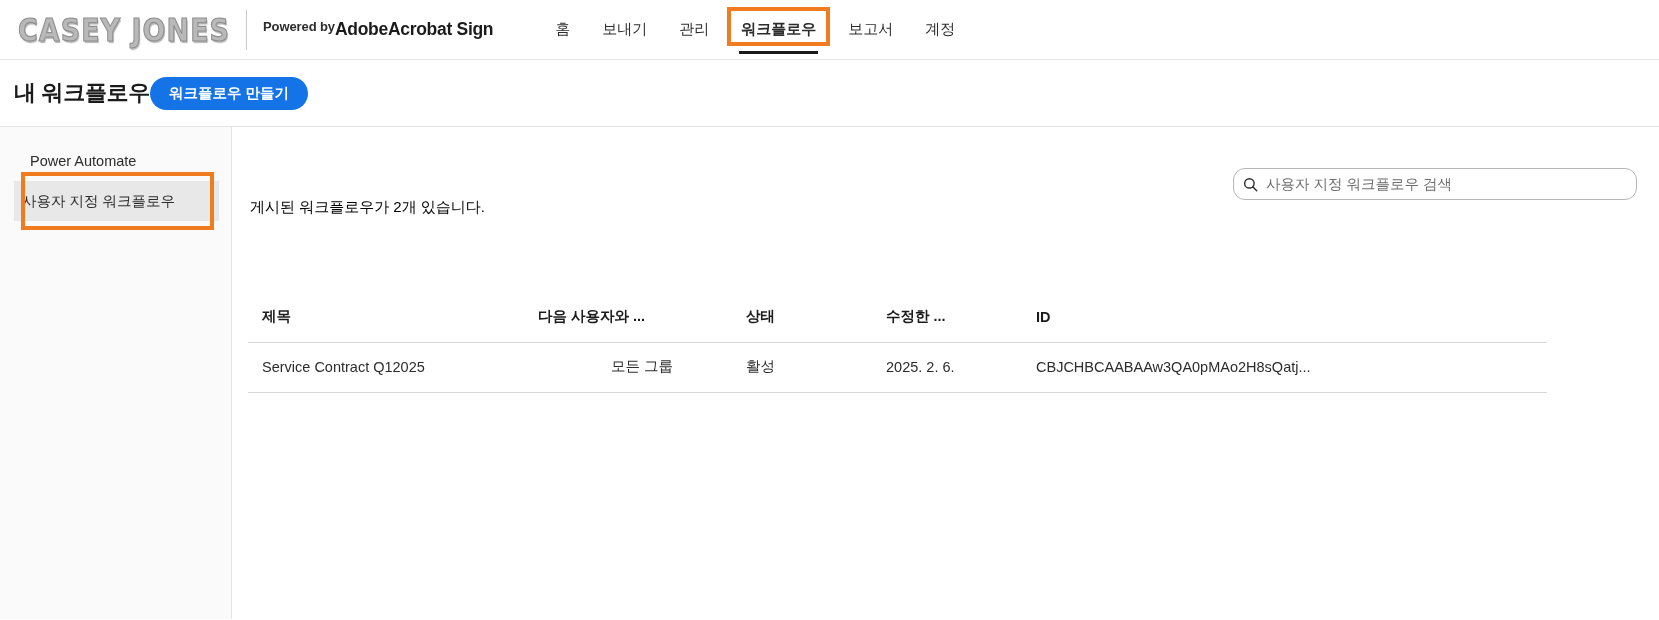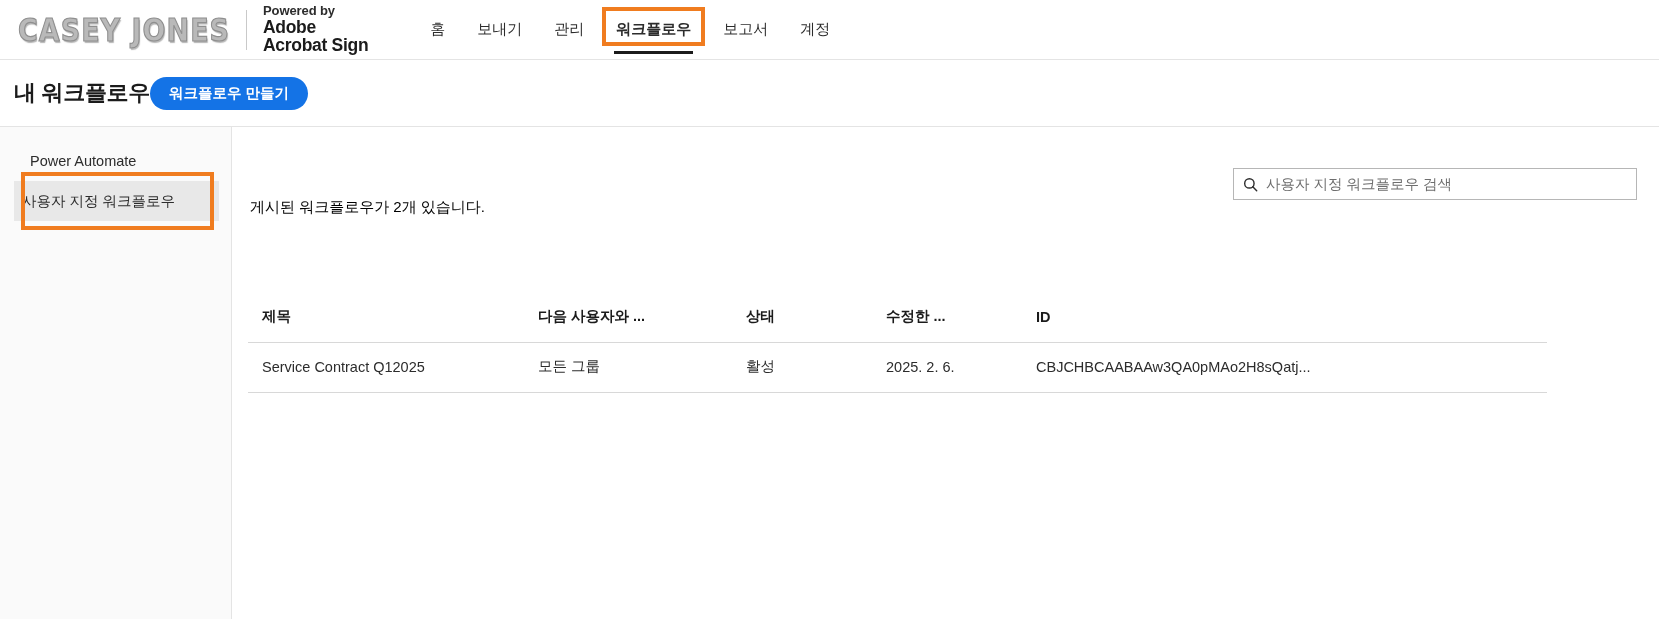--- a/index.html
+++ b/index.html
@@ -45,21 +45,21 @@
   .brand-divider {
     width: 1px;
     height: 40px;
     background: #c9c9c9;
     margin-left: 18px;
     margin-right: 16px;
   }
 
   .powered-block {
     display: flex;
-    flex-direction: column;
+    flex-direction: row;
     justify-content: center;
     line-height: 1.06;
   }
   .powered-by {
     font-size: 13px;
     font-weight: bold;
     color: #2c2c2c;
     letter-spacing: -0.1px;
   }
   .adobe-name {
@@ -195,21 +195,21 @@
   .published-count {
     font-size: 15px;
     color: #000000;
     padding-left: 2px;
     margin-top: 47px;
   }
   .searchbox {
     width: 404px;
     height: 32px;
     border: 1px solid #b6b6b6;
-    border-radius: 0;
+    border-radius: 12px;
     display: flex;
     align-items: center;
     padding: 0 9px;
     background: #fff;
   }
   .search-icon { flex: 0 0 auto; margin-right: 8px; display:flex; align-items:center; }
   .search-input {
     border: none;
     outline: none;
     flex: 1;
@@ -239,21 +239,21 @@
     font-size: 14.5px;
     color: #2c2c2c;
     padding: 14px 0 16px 0;
     border-bottom: 1px solid #d8d8d8;
     border-top: 1px solid #d8d8d8;
     white-space: nowrap;
     overflow: hidden;
     text-overflow: ellipsis;
   }
   .col-title { width: 290px; padding-left: 14px !important; }
-  .col-shared { width: 208px; }
+  .col-shared { width: 208px; text-align: center; }
   .col-status { width: 140px; }
   .col-modified { width: 150px; }
   .col-id { width: auto; }
   .wf-table th.col-title { padding-left: 14px; }
 </style>
 </head>
 <body>
 
 <div class="topbar">
 

